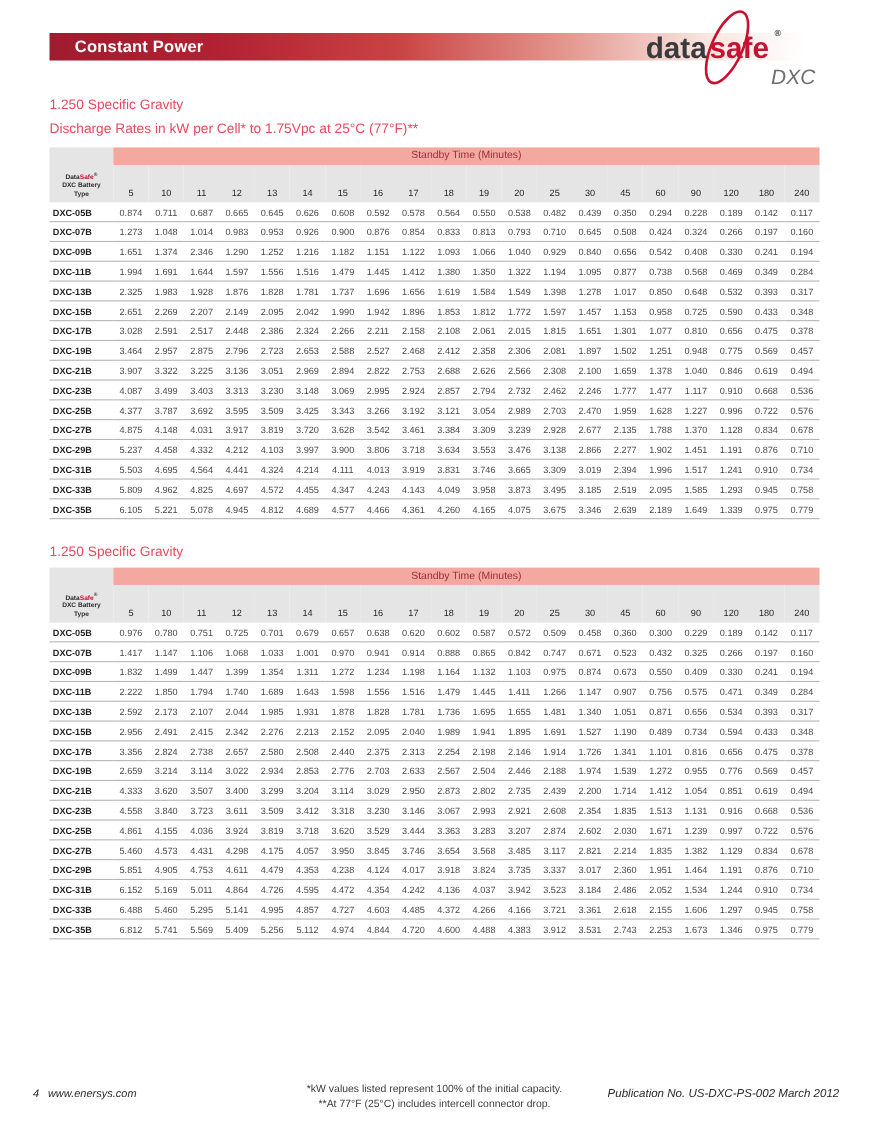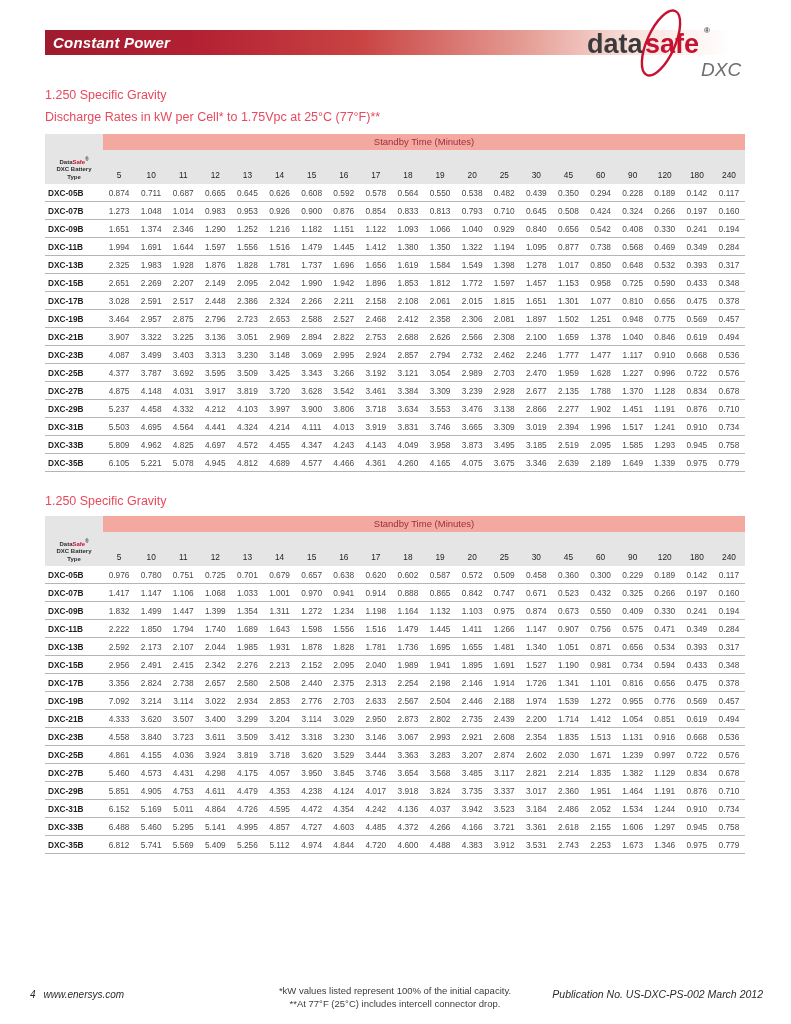--- a/index.html
+++ b/index.html
@@ -8,22 +8,22 @@
     position:relative; width:791px; height:1024px; margin:0 auto;
     background:#ffffff; overflow:hidden;
     font-family:"Liberation Sans", sans-serif; color:#222;
   }
   
   .banner {
     position:absolute; top:30px; left:45px; width:700px; height:25px;
     background:linear-gradient(90deg,#9e1c2e 0%,#b32133 22%,#c94343 45%,#e49b92 68%,#f9e4df 85%,#ffffff 98%);
   }
   .banner-title {
-    display:inline-block; padding:4px 0 0 8px;
-    color:#ffffff; font-size:15px; font-weight:bold; font-style:italic;
+    display:inline-block; padding:4px 0 0 23px;
+    color:#ffffff; font-size:15px; font-weight:bold; 
     letter-spacing:.2px;
   }
   
   .logo { position:absolute; top:5px; right:42px; width:168px; height:80px; }
   .lg-dark { font-family:"Liberation Sans",sans-serif; font-weight:bold; font-size:27px; fill:#3a3a3c; }
   .lg-red  { font-family:"Liberation Sans",sans-serif; font-weight:bold; font-size:27px; fill:#c41230; }
   .lg-reg  { font-family:"Liberation Sans",sans-serif; font-weight:bold; font-size:8px;  fill:#3a3a3c; }
   .lg-dxc  { font-family:"Liberation Sans",sans-serif; font-style:italic; font-size:19px; fill:#6d6e71; }
   
   .content { position:absolute; top:88px; left:45px; width:700px; }
@@ -602,21 +602,21 @@
             <div class="cell">2.213</div>
             <div class="cell">2.152</div>
             <div class="cell">2.095</div>
             <div class="cell">2.040</div>
             <div class="cell">1.989</div>
             <div class="cell">1.941</div>
             <div class="cell">1.895</div>
             <div class="cell">1.691</div>
             <div class="cell">1.527</div>
             <div class="cell">1.190</div>
-            <div class="cell">0.981</div>
+            <div class="cell">0.489</div>
             <div class="cell">0.734</div>
             <div class="cell">0.594</div>
             <div class="cell">0.433</div>
             <div class="cell">0.348</div>
             <div class="rowlabel">DXC-17B</div>
             <div class="cell">3.356</div>
             <div class="cell">2.824</div>
             <div class="cell">2.738</div>
             <div class="cell">2.657</div>
             <div class="cell">2.580</div>
@@ -629,21 +629,21 @@
             <div class="cell">2.146</div>
             <div class="cell">1.914</div>
             <div class="cell">1.726</div>
             <div class="cell">1.341</div>
             <div class="cell">1.101</div>
             <div class="cell">0.816</div>
             <div class="cell">0.656</div>
             <div class="cell">0.475</div>
             <div class="cell">0.378</div>
             <div class="rowlabel">DXC-19B</div>
-            <div class="cell">7.092</div>
+            <div class="cell">2.659</div>
             <div class="cell">3.214</div>
             <div class="cell">3.114</div>
             <div class="cell">3.022</div>
             <div class="cell">2.934</div>
             <div class="cell">2.853</div>
             <div class="cell">2.776</div>
             <div class="cell">2.703</div>
             <div class="cell">2.633</div>
             <div class="cell">2.567</div>
             <div class="cell">2.504</div>

